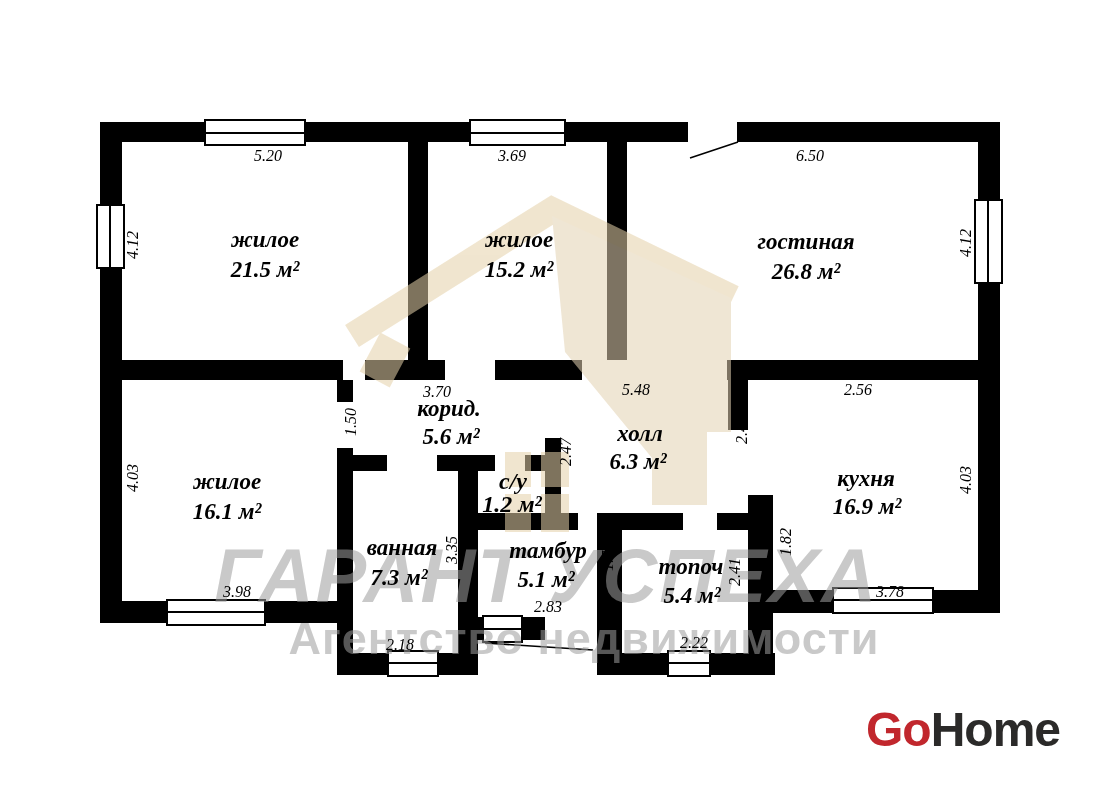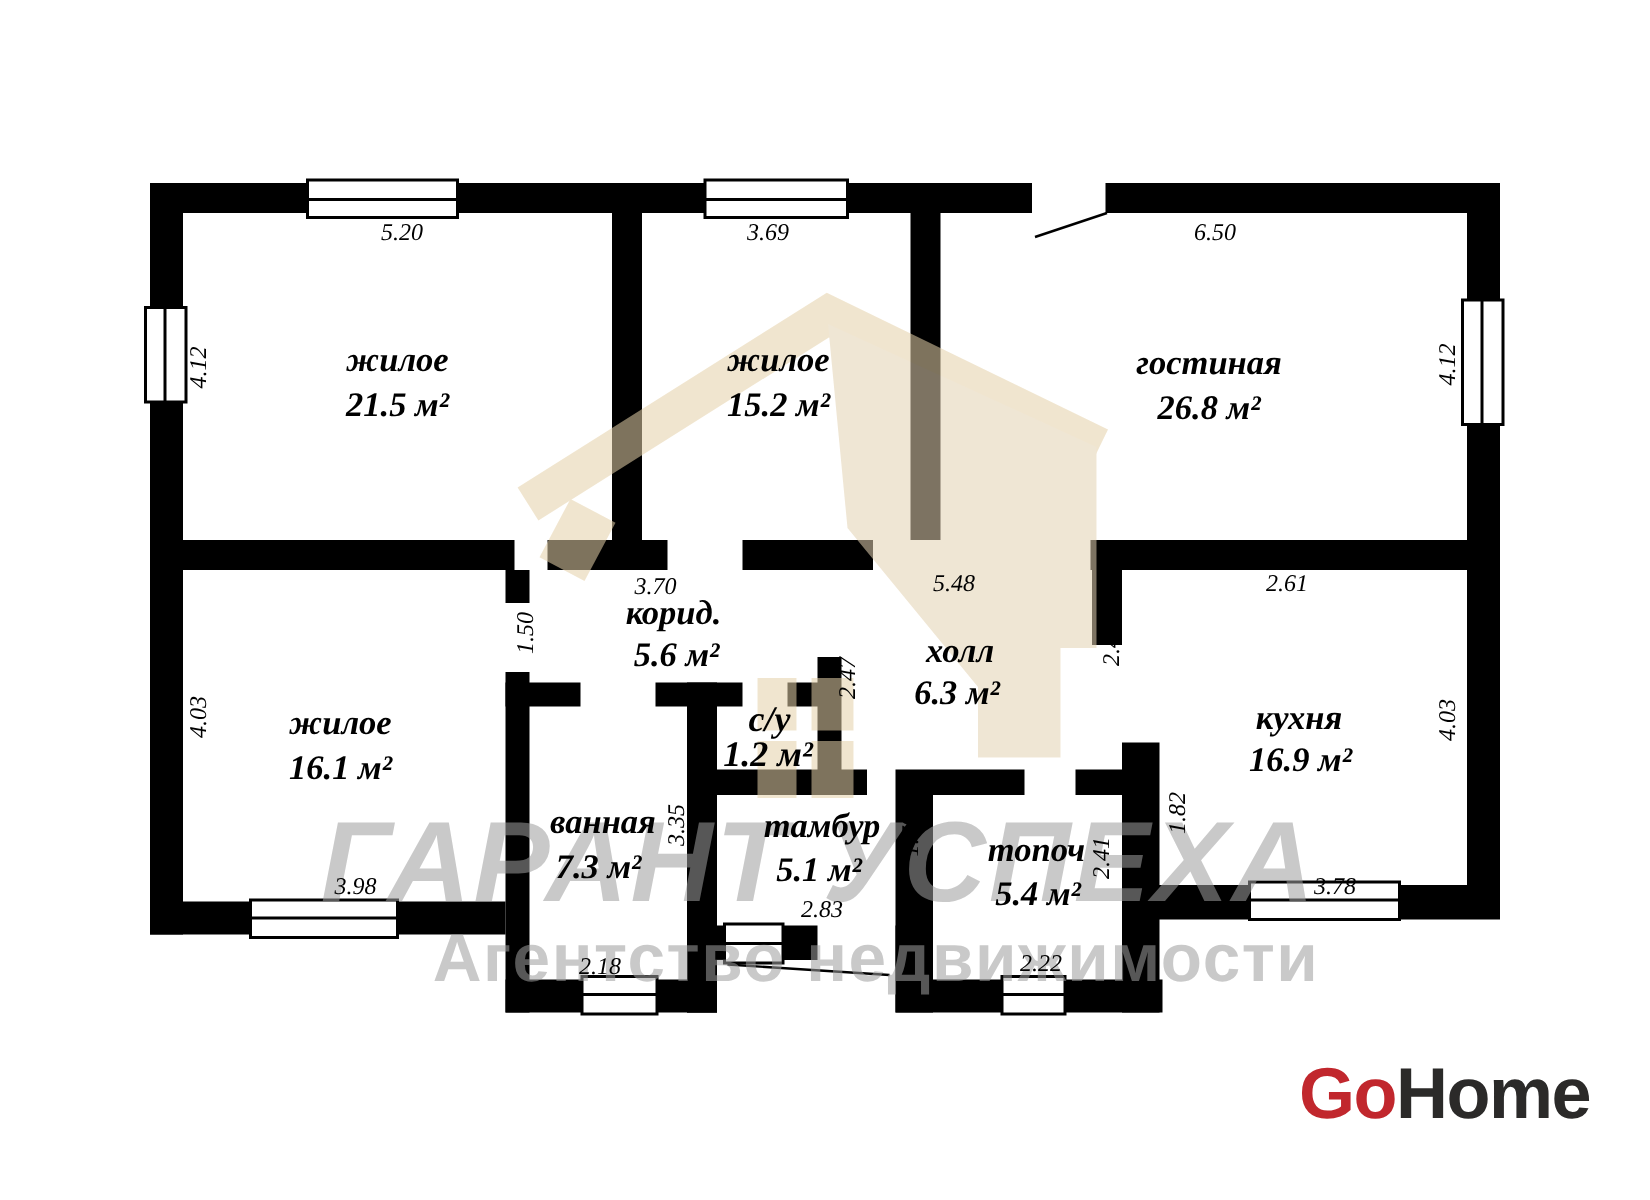--- a/index.html
+++ b/index.html
@@ -183,21 +183,21 @@
   <div class="room-area" style="left:867px;top:507px">16.9 м²</div>
 
   <span class="dim" style="left:268px;top:156px">5.20</span>
   <span class="dim" style="left:512px;top:156px">3.69</span>
   <span class="dim" style="left:810px;top:156px">6.50</span>
   <span class="dim v" style="left:133px;top:245px">4.12</span>
   <span class="dim v" style="left:421px;top:247px">4.12</span>
   <span class="dim v" style="left:966px;top:243px">4.12</span>
   <span class="dim" style="left:437px;top:392px">3.70</span>
   <span class="dim" style="left:636px;top:390px">5.48</span>
-  <span class="dim" style="left:858px;top:390px">2.61</span>
+  <span class="dim" style="left:858px;top:390px">2.56</span>
   <span class="dim v" style="left:351px;top:422px">1.50</span>
   <span class="dim v" style="left:566px;top:452px">2.47</span>
   <span class="dim v" style="left:742px;top:430px">2.46</span>
   <span class="dim v" style="left:133px;top:478px">4.03</span>
   <span class="dim v" style="left:966px;top:480px">4.03</span>
   <span class="dim v" style="left:452px;top:550px">3.35</span>
   <span class="dim v" style="left:608px;top:557px">1.78</span>
   <span class="dim v" style="left:735px;top:572px">2.41</span>
   <span class="dim v" style="left:786px;top:542px">1.82</span>
   <span class="dim" style="left:237px;top:592px">3.98</span>

